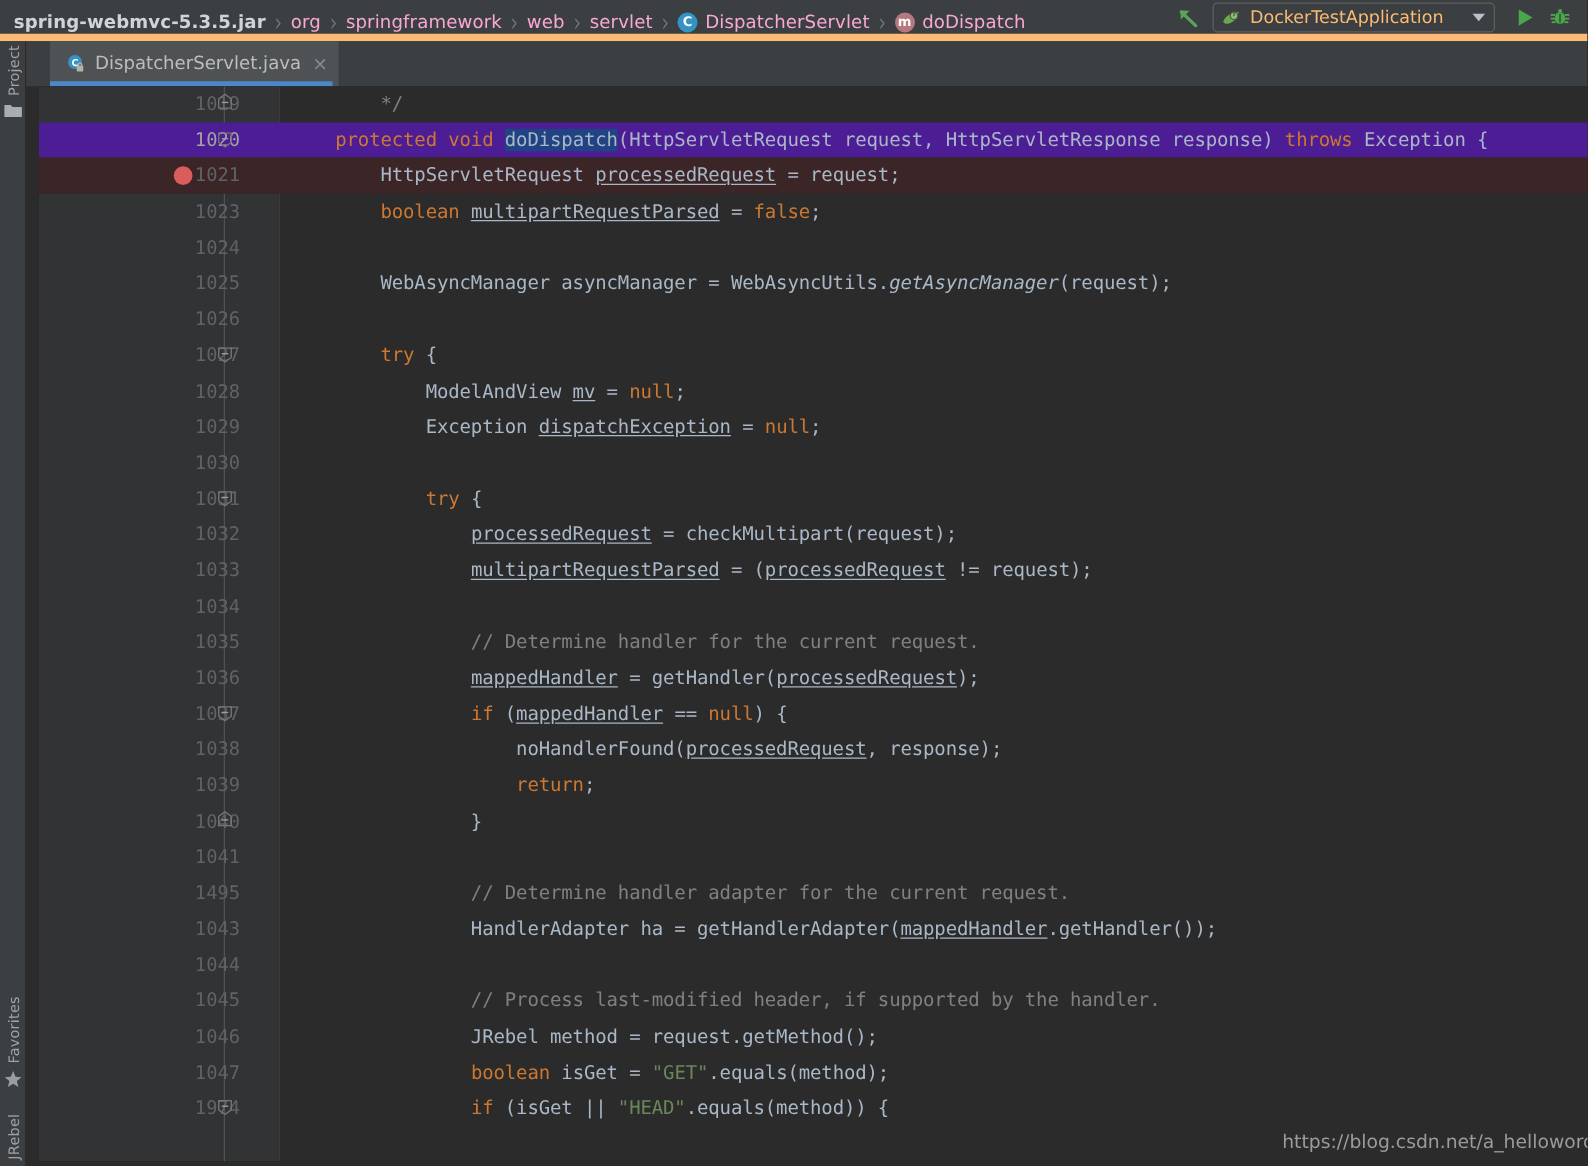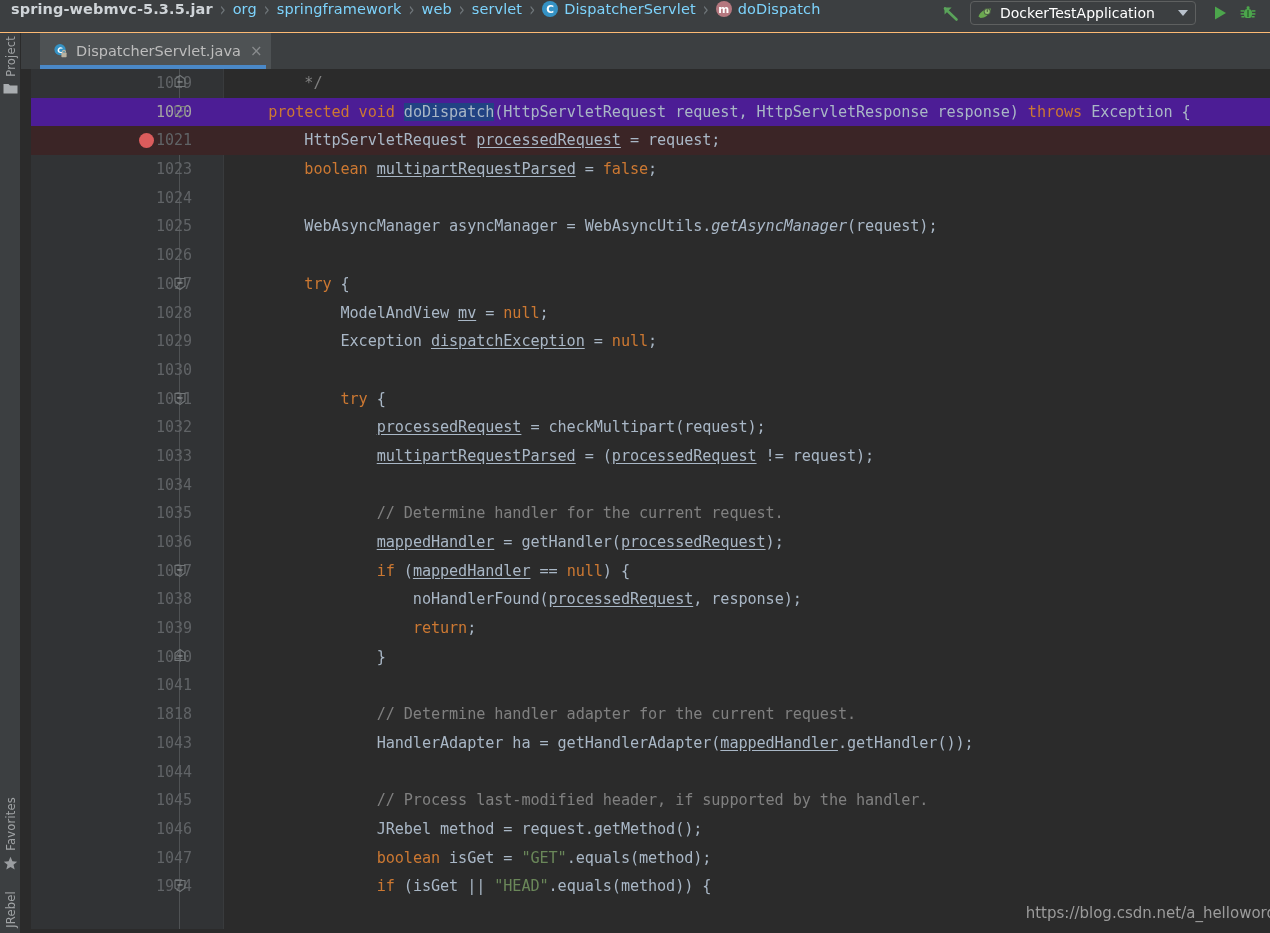--- a/index.html
+++ b/index.html
@@ -22,35 +22,35 @@
     background: #2b2b2b;
   }
 
   
   .topbar {
     position: absolute;
     left: 0; top: 0;
     width: 1270px; height: 33px;
     background: #3c3f41;
     display: flex;
-    align-items: flex-start;
+    align-items: flex-end;
     box-sizing: border-box;
     padding-left: 11px;
-    border-bottom: 1px solid #fdba74;
+    border-bottom: 6px solid #fdba74;
   }
   .crumbs {
     display: flex;
     align-items: center;
     flex: 0 0 auto;
     white-space: nowrap;
   }
   .crumb {
     font-family: "DejaVu Sans", sans-serif;
     font-size: 14.5px;
-    color: #7dd3fc;
+    color: #f9a8d4;
     letter-spacing: 0.1px;
   }
   .crumb.jar {
     font-weight: bold;
     color: #cfd4d8;
   }
   .crumb-sep {
     color: #6e7579;
     font-size: 15px;
     margin: 0 7px;
@@ -94,21 +94,21 @@
     border-radius: 4px;
     background: #3c3f41;
     display: flex;
     align-items: center;
     padding: 0 7px 0 6px;
     margin: 0 10px 0 6px;
     box-sizing: border-box;
   }
   .run-config-label {
     font-size: 14px;
-    color: #ffffff;
+    color: #fdba74;
     margin: 0 8px 0 7px;
     white-space: nowrap;
   }
   .caret-down {
     width: 0; height: 0;
     border-left: 5.5px solid transparent;
     border-right: 5.5px solid transparent;
     border-top: 6px solid #b9c2cc;
     margin-left: auto;
   }
@@ -563,21 +563,21 @@
         </span>
         <span class="code">                }</span>
       </div>
 
       <div class="row">
         <span class="lnum">1041</span>
         <span class="code"> </span>
       </div>
 
       <div class="row">
-        <span class="lnum">1818</span>
+        <span class="lnum">1495</span>
         <span class="code"><span class="cmt">                // Determine handler adapter for the current request.</span></span>
       </div>
 
       <div class="row">
         <span class="lnum">1043</span>
         <span class="code">                HandlerAdapter ha = getHandlerAdapter(<span class="lv">mappedHandler</span>.getHandler());</span>
       </div>
 
       <div class="row">
         <span class="lnum">1044</span>

